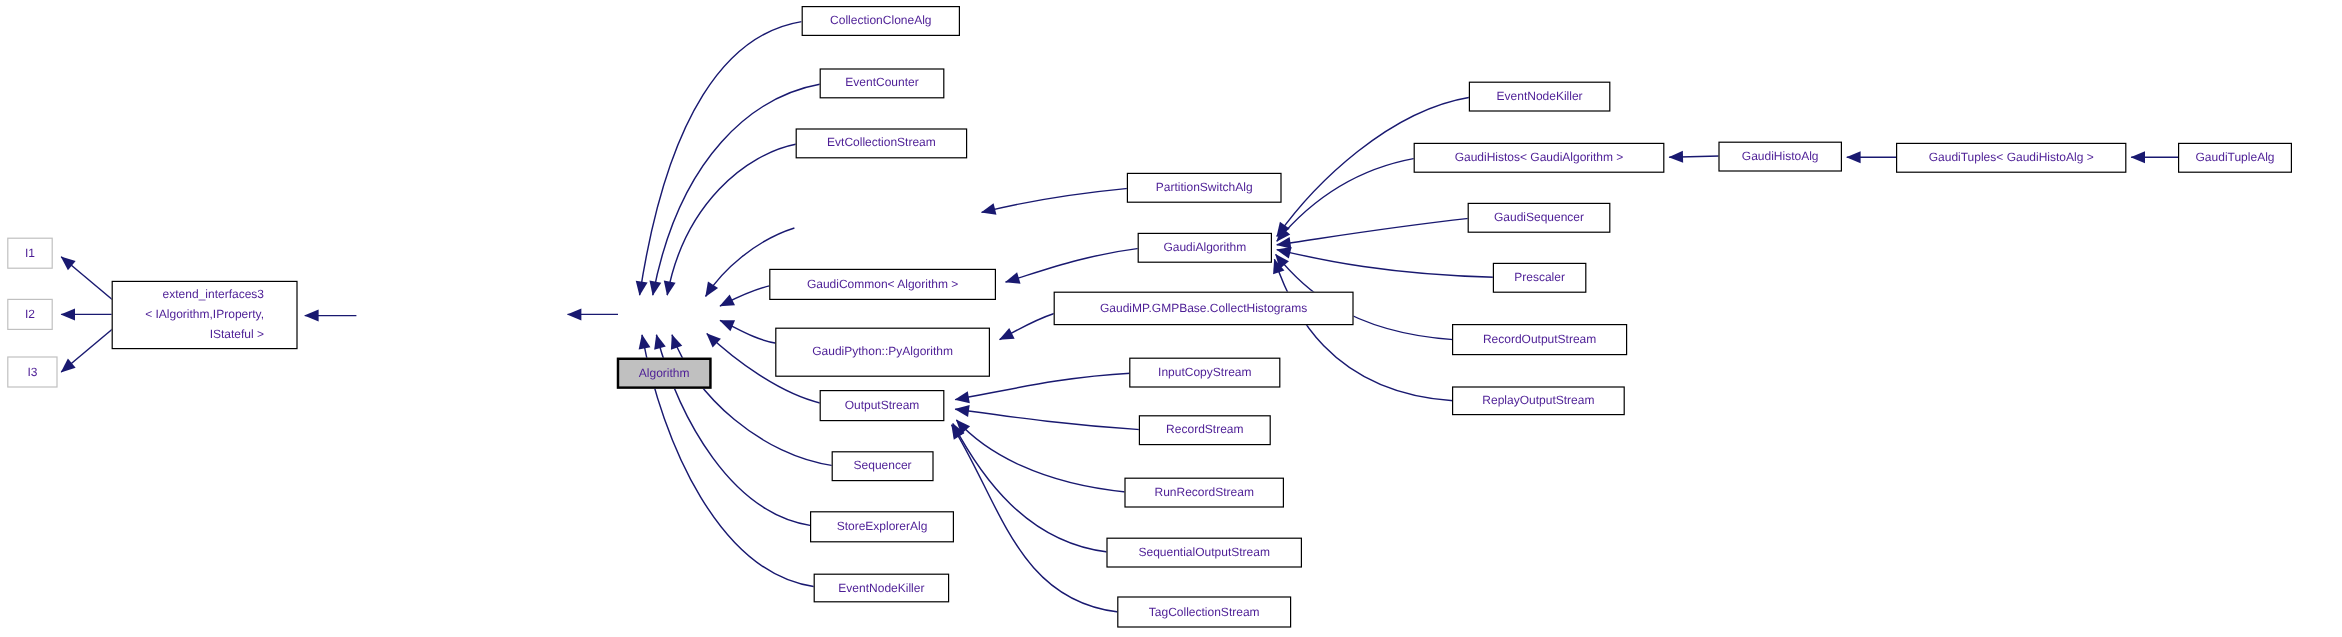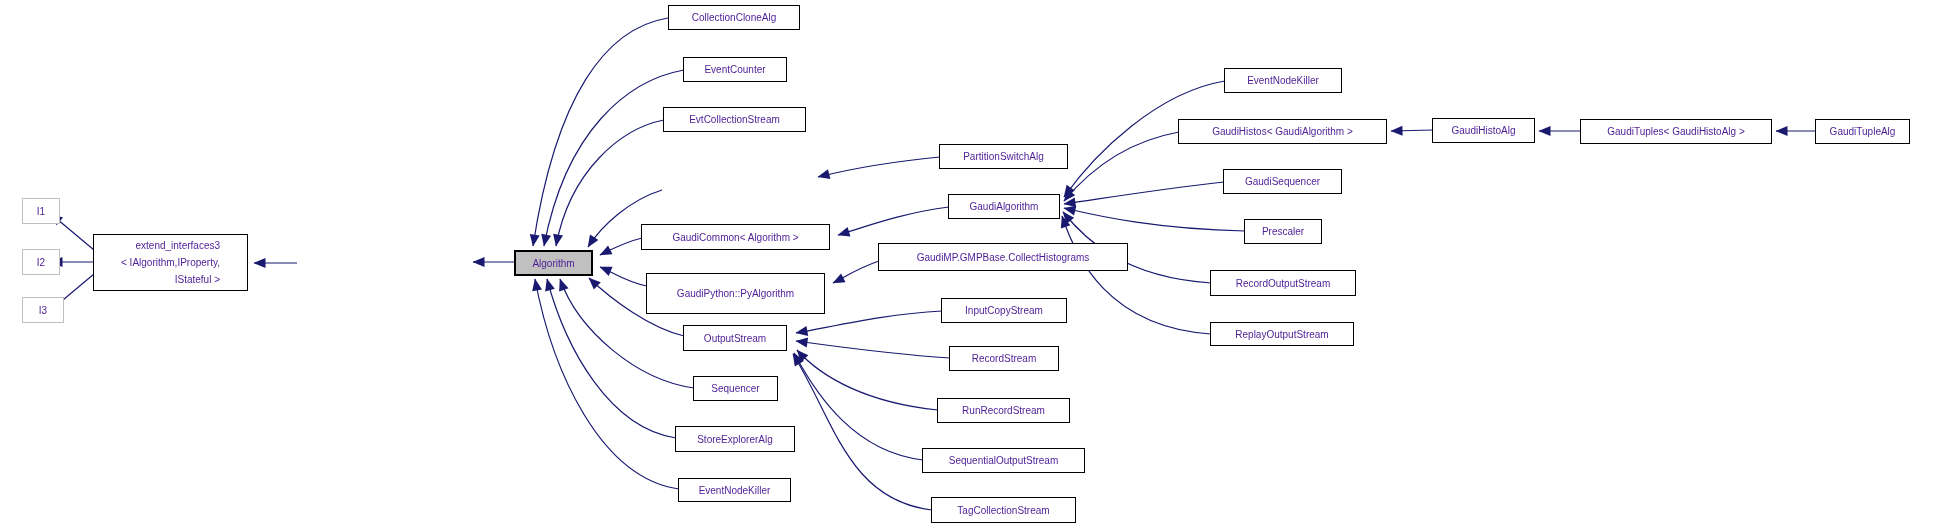--- a/index.html
+++ b/index.html
@@ -21,25 +21,25 @@
     font-size:10px;
     line-height:17px;
     text-align:right;
     white-space:pre-line;
     cursor:pointer;
   }
   .node.current{
     background:#c0c0c0;
     border:2px solid #000000;
     cursor:default;
+    margin-top:48px;
   }
   .node.external{
     border:1px solid #c0c0c0;
     cursor:default;
-    margin-left:16px;
   }
 </style>
 </head>
 <body>
 
 <div class="canvas">
 
   <svg class="edges" width="1952" height="531" viewBox="0 0 1952 531">
     <defs>
       <marker id="arrow" markerUnits="userSpaceOnUse" markerWidth="14" markerHeight="12" viewBox="0 0 14 12" refX="12.5" refY="6" orient="auto">

